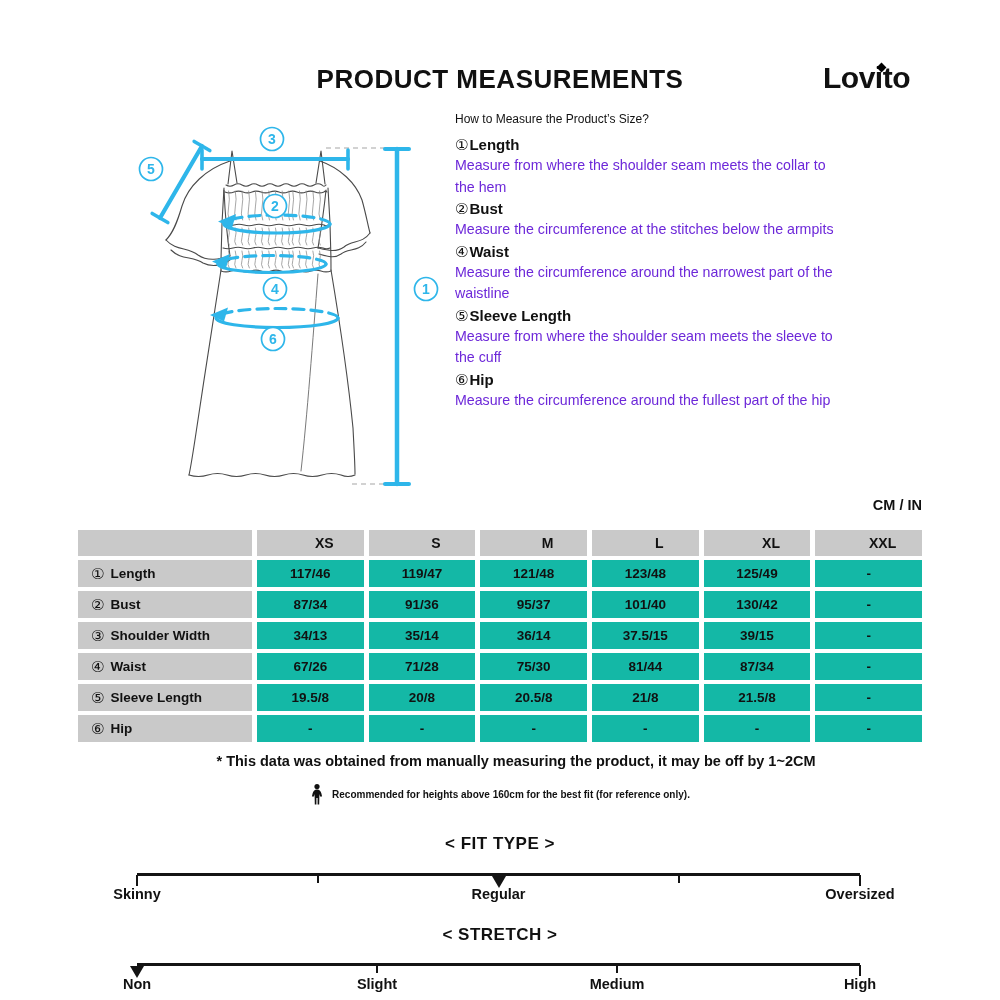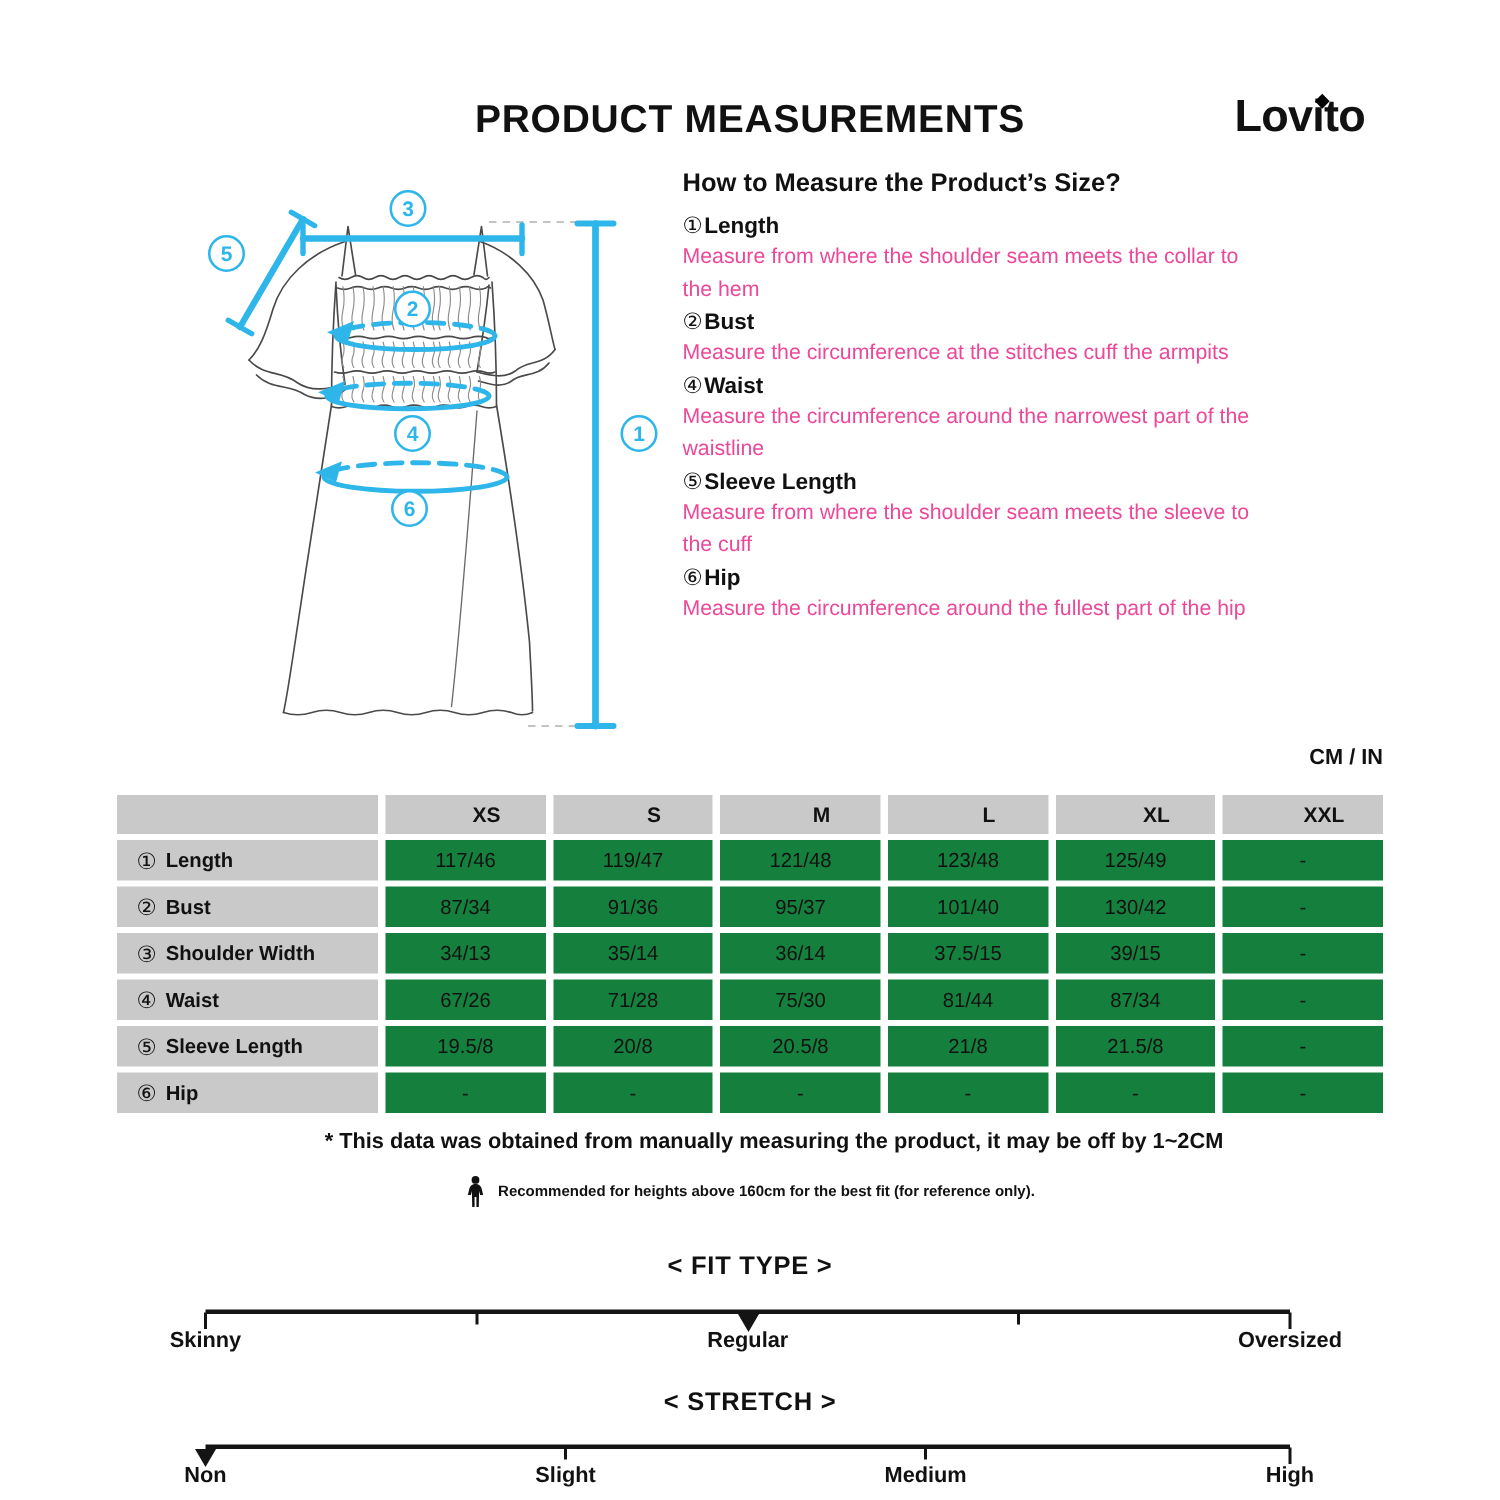--- a/index.html
+++ b/index.html
@@ -5,39 +5,39 @@
   html,body{margin:0;padding:0;background:#fff;}
   body{width:1000px;height:1000px;font-family:"Liberation Sans","DejaVu Sans",sans-serif;color:#111;}
   .page{position:relative;width:1000px;height:1000px;overflow:hidden;background:#fff;margin-top:28px;}
 
   .title{position:absolute;left:0;top:36px;width:1000px;text-align:center;
          font-size:26px;font-weight:700;letter-spacing:.5px;}
   .brand{position:absolute;top:33px;right:90px;font-size:30px;font-weight:700;letter-spacing:-.5px;}
   .brand .tittle{position:absolute;left:55px;top:3px;width:7px;height:7px;background:#000;transform:rotate(45deg);}
 
   .howto{position:absolute;left:455px;top:84px;width:470px;}
-  .howto-title{font-size:17px;font-weight:700;margin-bottom:8px;}
+  .howto-title{font-size:12px;font-weight:400;margin-bottom:8px;}
   .hhead{font-size:15px;font-weight:700;line-height:21px;}
   .hnum{font-weight:400;margin-right:1px;}
-  .hdesc{font-size:14.2px;color:#ec4899;line-height:21.5px;white-space:pre-line;}
+  .hdesc{font-size:14.2px;color:#6d28d9;line-height:21.5px;white-space:pre-line;}
 
   .diagram{position:absolute;left:75px;top:90px;}
 
   .units{position:absolute;top:469px;right:78px;font-size:14.5px;font-weight:700;}
 
   #size-table{position:absolute;left:78px;top:502px;width:844px;display:grid;
               grid-template-columns:174px repeat(6,1fr);
               grid-template-rows:26px repeat(6,27px);gap:4px 5px;}
   .th{background:#c9c9c9;display:flex;align-items:center;justify-content:center;
       font-weight:700;font-size:14px;padding-left:28px;}
   .rl{background:#c9c9c9;display:flex;align-items:center;padding-left:13px;gap:6px;}
   .rnum{font-size:15px;font-weight:400;}
   .rlabel{font-weight:700;font-size:13.5px;}
-  .td{background:#15803d;display:flex;align-items:center;justify-content:center;
-      font-weight:400;font-size:13.5px;}
+  .td{background:#14b8a6;display:flex;align-items:center;justify-content:center;
+      font-weight:700;font-size:13.5px;}
 
   .note1{position:absolute;left:0;top:725px;width:1000px;text-align:center;
          font-weight:700;font-size:14.5px;padding-left:16px;}
   .note2{position:absolute;left:0;top:756px;width:1000px;display:flex;justify-content:center;
          align-items:center;gap:8px;font-weight:700;font-size:10px;}
 
   .scale-title{position:absolute;left:0;width:1000px;text-align:center;
                font-size:17px;font-weight:700;letter-spacing:.5px;}
   #fit-title{top:806px;} #stretch-title{top:897px;}
   .scale{position:absolute;left:137px;width:723px;height:42px;}
@@ -212,21 +212,21 @@
   <div class="howto">
     <div class="howto-title">How to Measure the Product’s Size?</div>
     <div id="howto-items">
         <div class="hitem">
           <div class="hhead"><span class="hnum">①</span><span class="hterm">Length</span></div>
           <div class="hdesc">Measure from where the shoulder seam meets the collar to
 the hem</div>
         </div>
         <div class="hitem">
           <div class="hhead"><span class="hnum">②</span><span class="hterm">Bust</span></div>
-          <div class="hdesc">Measure the circumference at the stitches cuff the armpits</div>
+          <div class="hdesc">Measure the circumference at the stitches below the armpits</div>
         </div>
         <div class="hitem">
           <div class="hhead"><span class="hnum">④</span><span class="hterm">Waist</span></div>
           <div class="hdesc">Measure the circumference around the narrowest part of the
 waistline</div>
         </div>
         <div class="hitem">
           <div class="hhead"><span class="hnum">⑤</span><span class="hterm">Sleeve Length</span></div>
           <div class="hdesc">Measure from where the shoulder seam meets the sleeve to
 the cuff</div>

